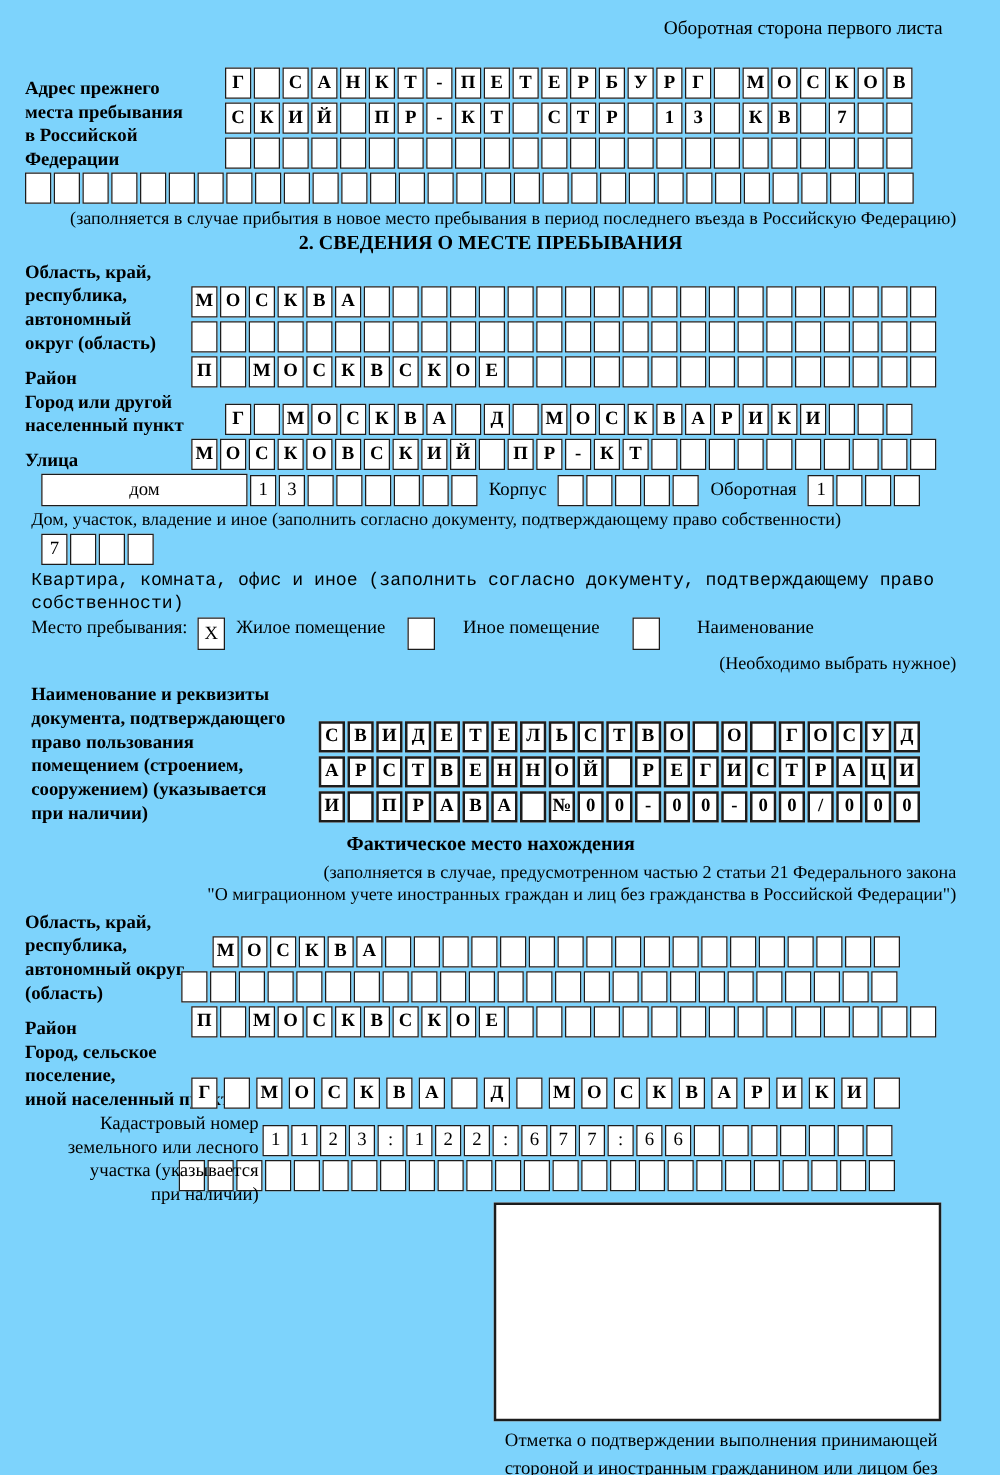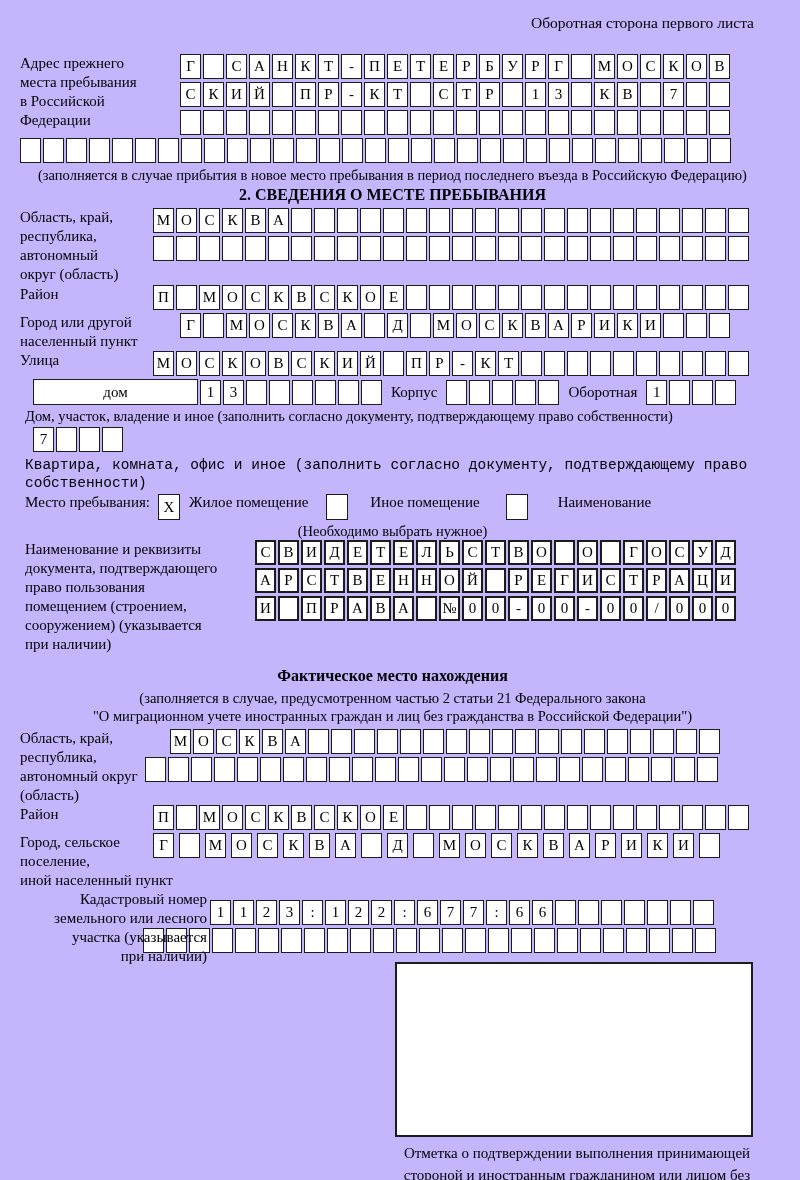--- a/index.html
+++ b/index.html
@@ -1,40 +1,40 @@
 <!DOCTYPE html>
 <html><head>
 <meta charset="utf-8">
 <style>
   html,body{margin:0;padding:0;background:#fff;}
   .page{
     width:800px;height:1180px;box-sizing:border-box;
     padding:14px 0 0 20px;position:relative;overflow:hidden;
-    background:#c4b5fd;color:#000;
+    background:#7dd3fc;color:#000;
     font-family:"Liberation Serif", serif;
   }
   .hdr{ text-align:right; padding-right:46px; font-size:15.5px; margin-bottom:22px;}
-  .fl{ display:flex; align-items:flex-start;}
+  .fl{ display:flex; align-items:flex-end;font-weight:bold;}
   .label{ font-size:15px; line-height:19px; white-space:pre-line;}
   .w160{ width:160px; flex:0 0 160px;}
   .w133{ width:133px; flex:0 0 133px;}
   .w150{ width:150px; flex:0 0 150px;}
   .w235{ width:235px; flex:0 0 235px;}
   .cellrow{ display:flex; gap:2px; margin-bottom:3px;}
   .cell{
     box-sizing:border-box; width:21px; height:25px; flex:0 0 21px;
     border:1.5px solid #1c1c1c; display:inline-flex; align-items:center; justify-content:center;
     font-size:15px; background:#fff;
   }
   .thick .cell{ border-width:2px; }
   .gapwide{ gap:5px;}
   .gapwide .cell{ flex-basis:21px;}
   .fullrow{ margin-top:0px;}
   .note{ font-size:14.5px; line-height:18px;}
-  .center{ text-align:center; width:745px;}
+  .center{ text-align:right; width:745px;}
   .sect-title{ font-weight:bold; font-size:16px; text-align:center; width:745px; margin:2px 0 4px 0;}
   .widebox{
     box-sizing:border-box; border:1.5px solid #1c1c1c; height:26px;
     display:flex; align-items:center; justify-content:center; font-size:15px; background:#fff;
   }
   .houseline{ display:flex; align-items:center; gap:2px; margin-bottom:2px;}
   .inlinelabel{ font-size:15px; padding:0 7px; white-space:nowrap;}
   .stayline{ display:flex; margin:0 0 2px 5px; font-size:15px;}
   .checkbox{
     box-sizing:border-box; width:22px; height:26px; border:1.5px solid #1c1c1c;

